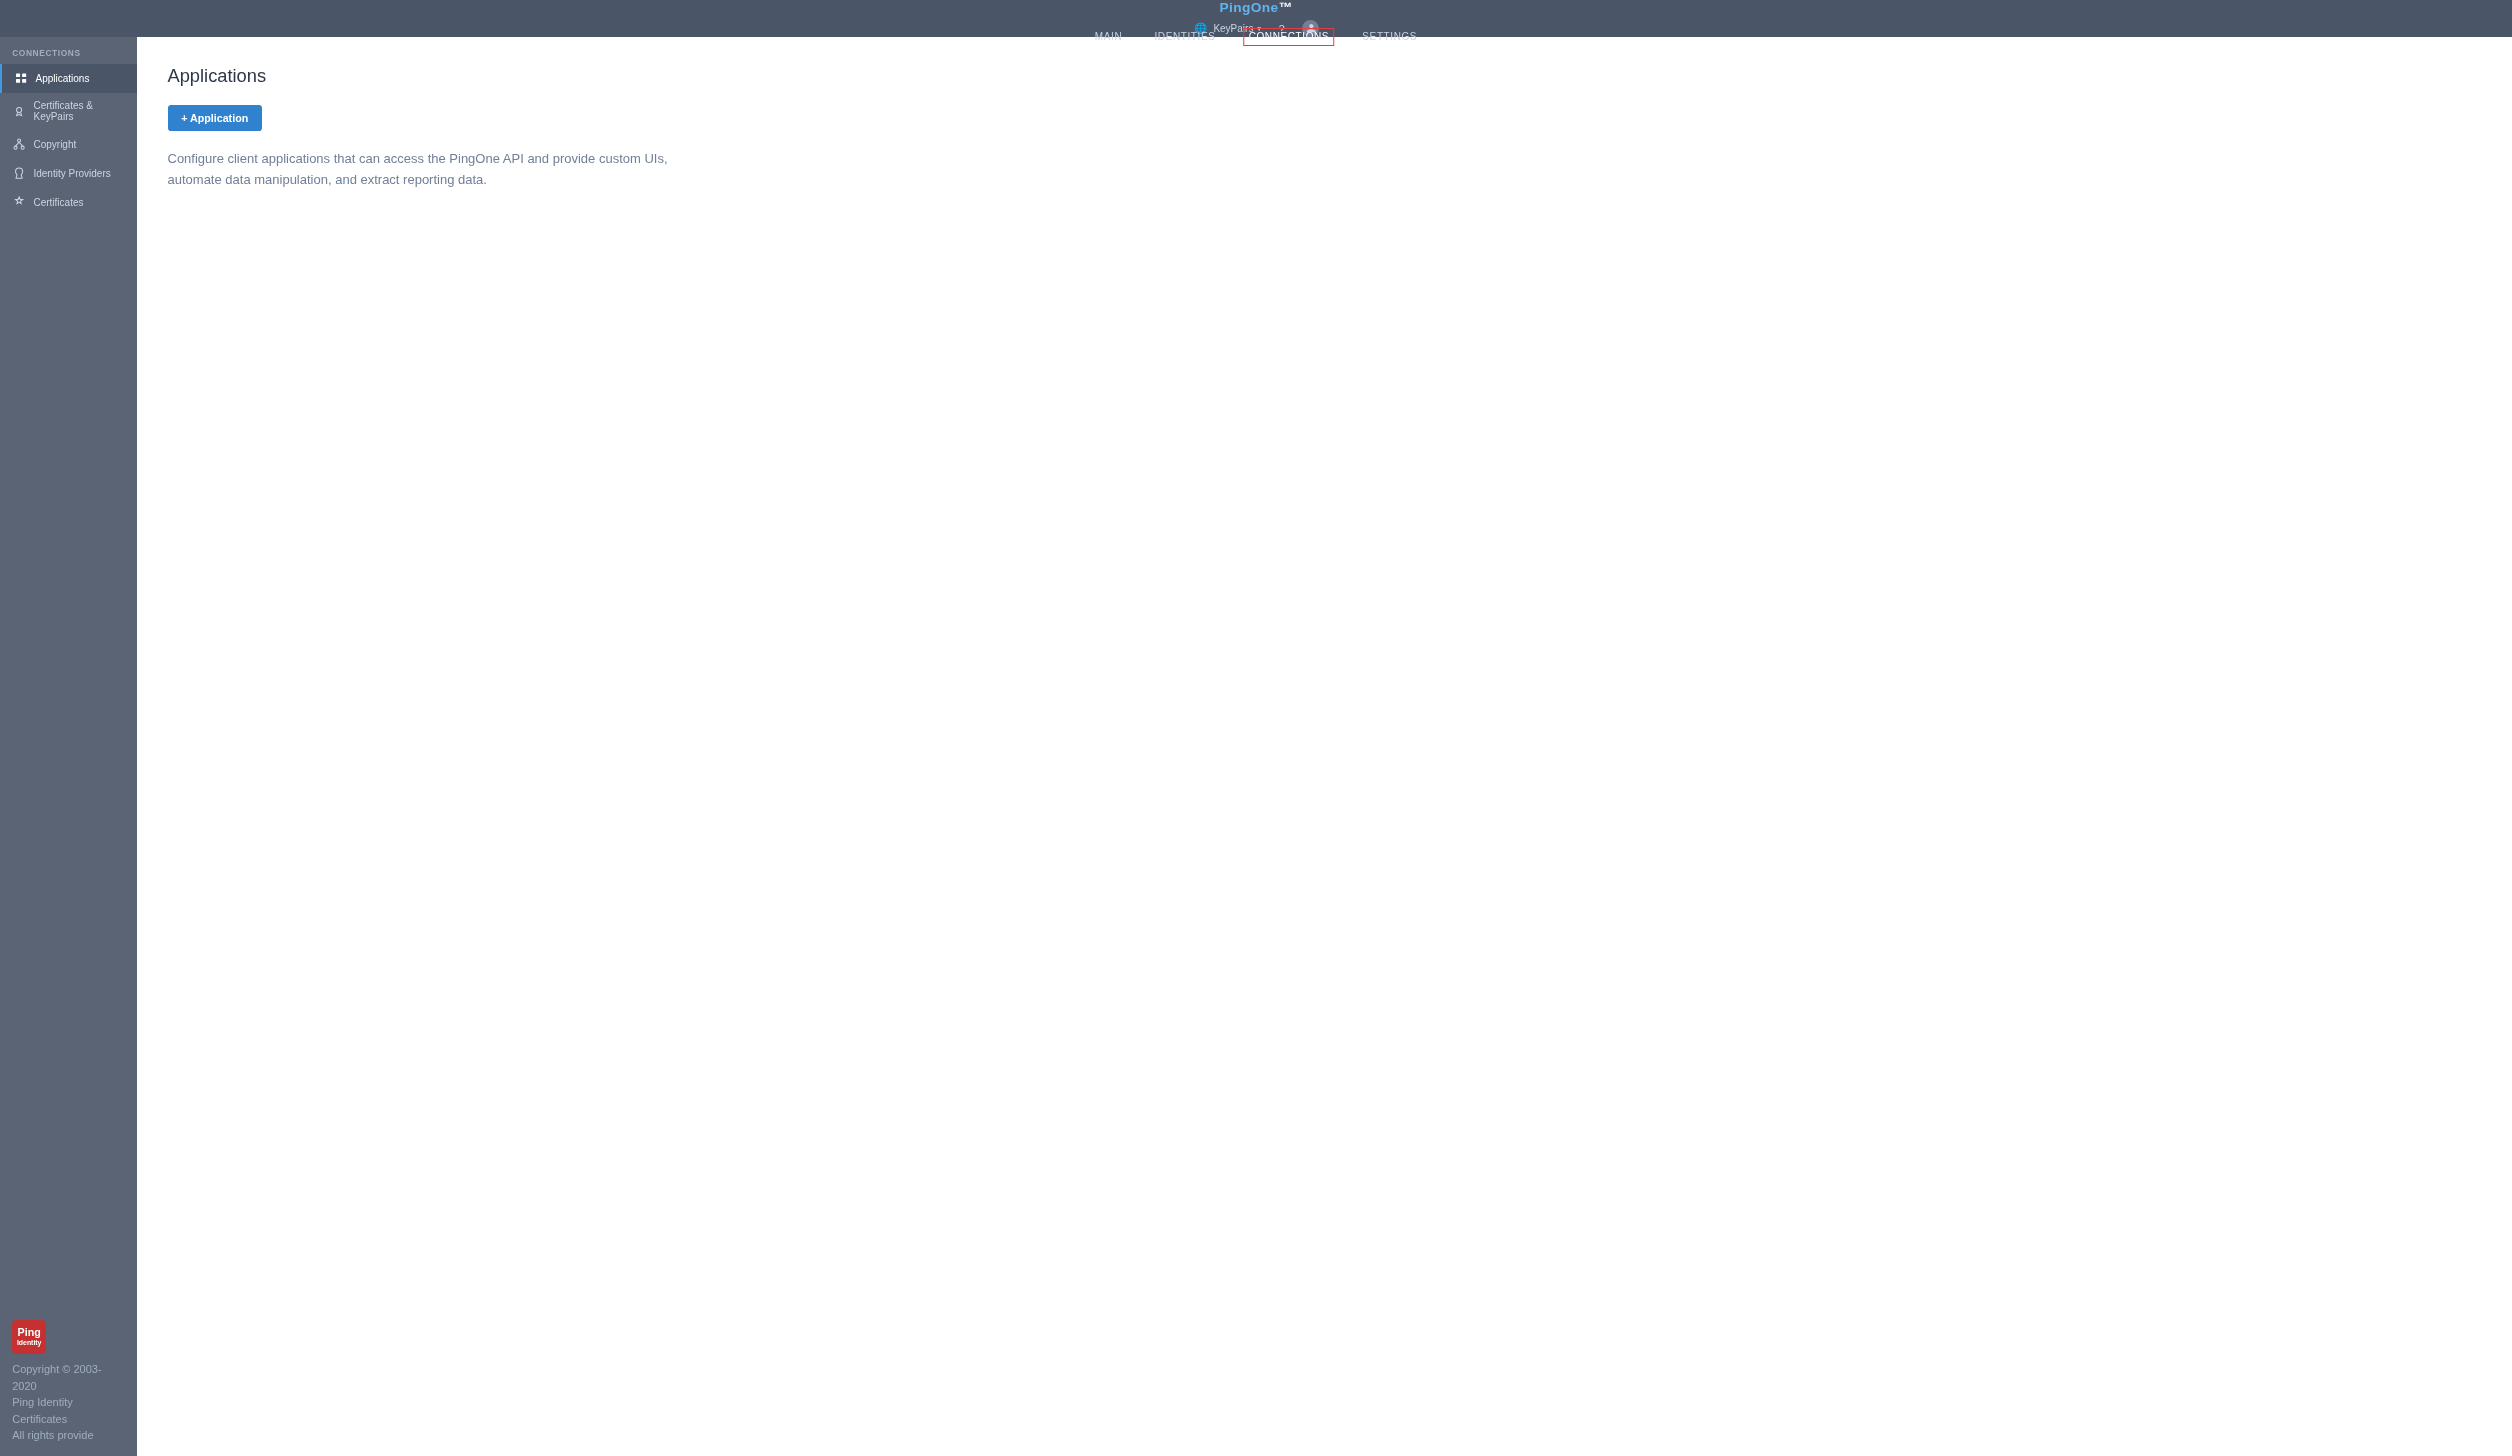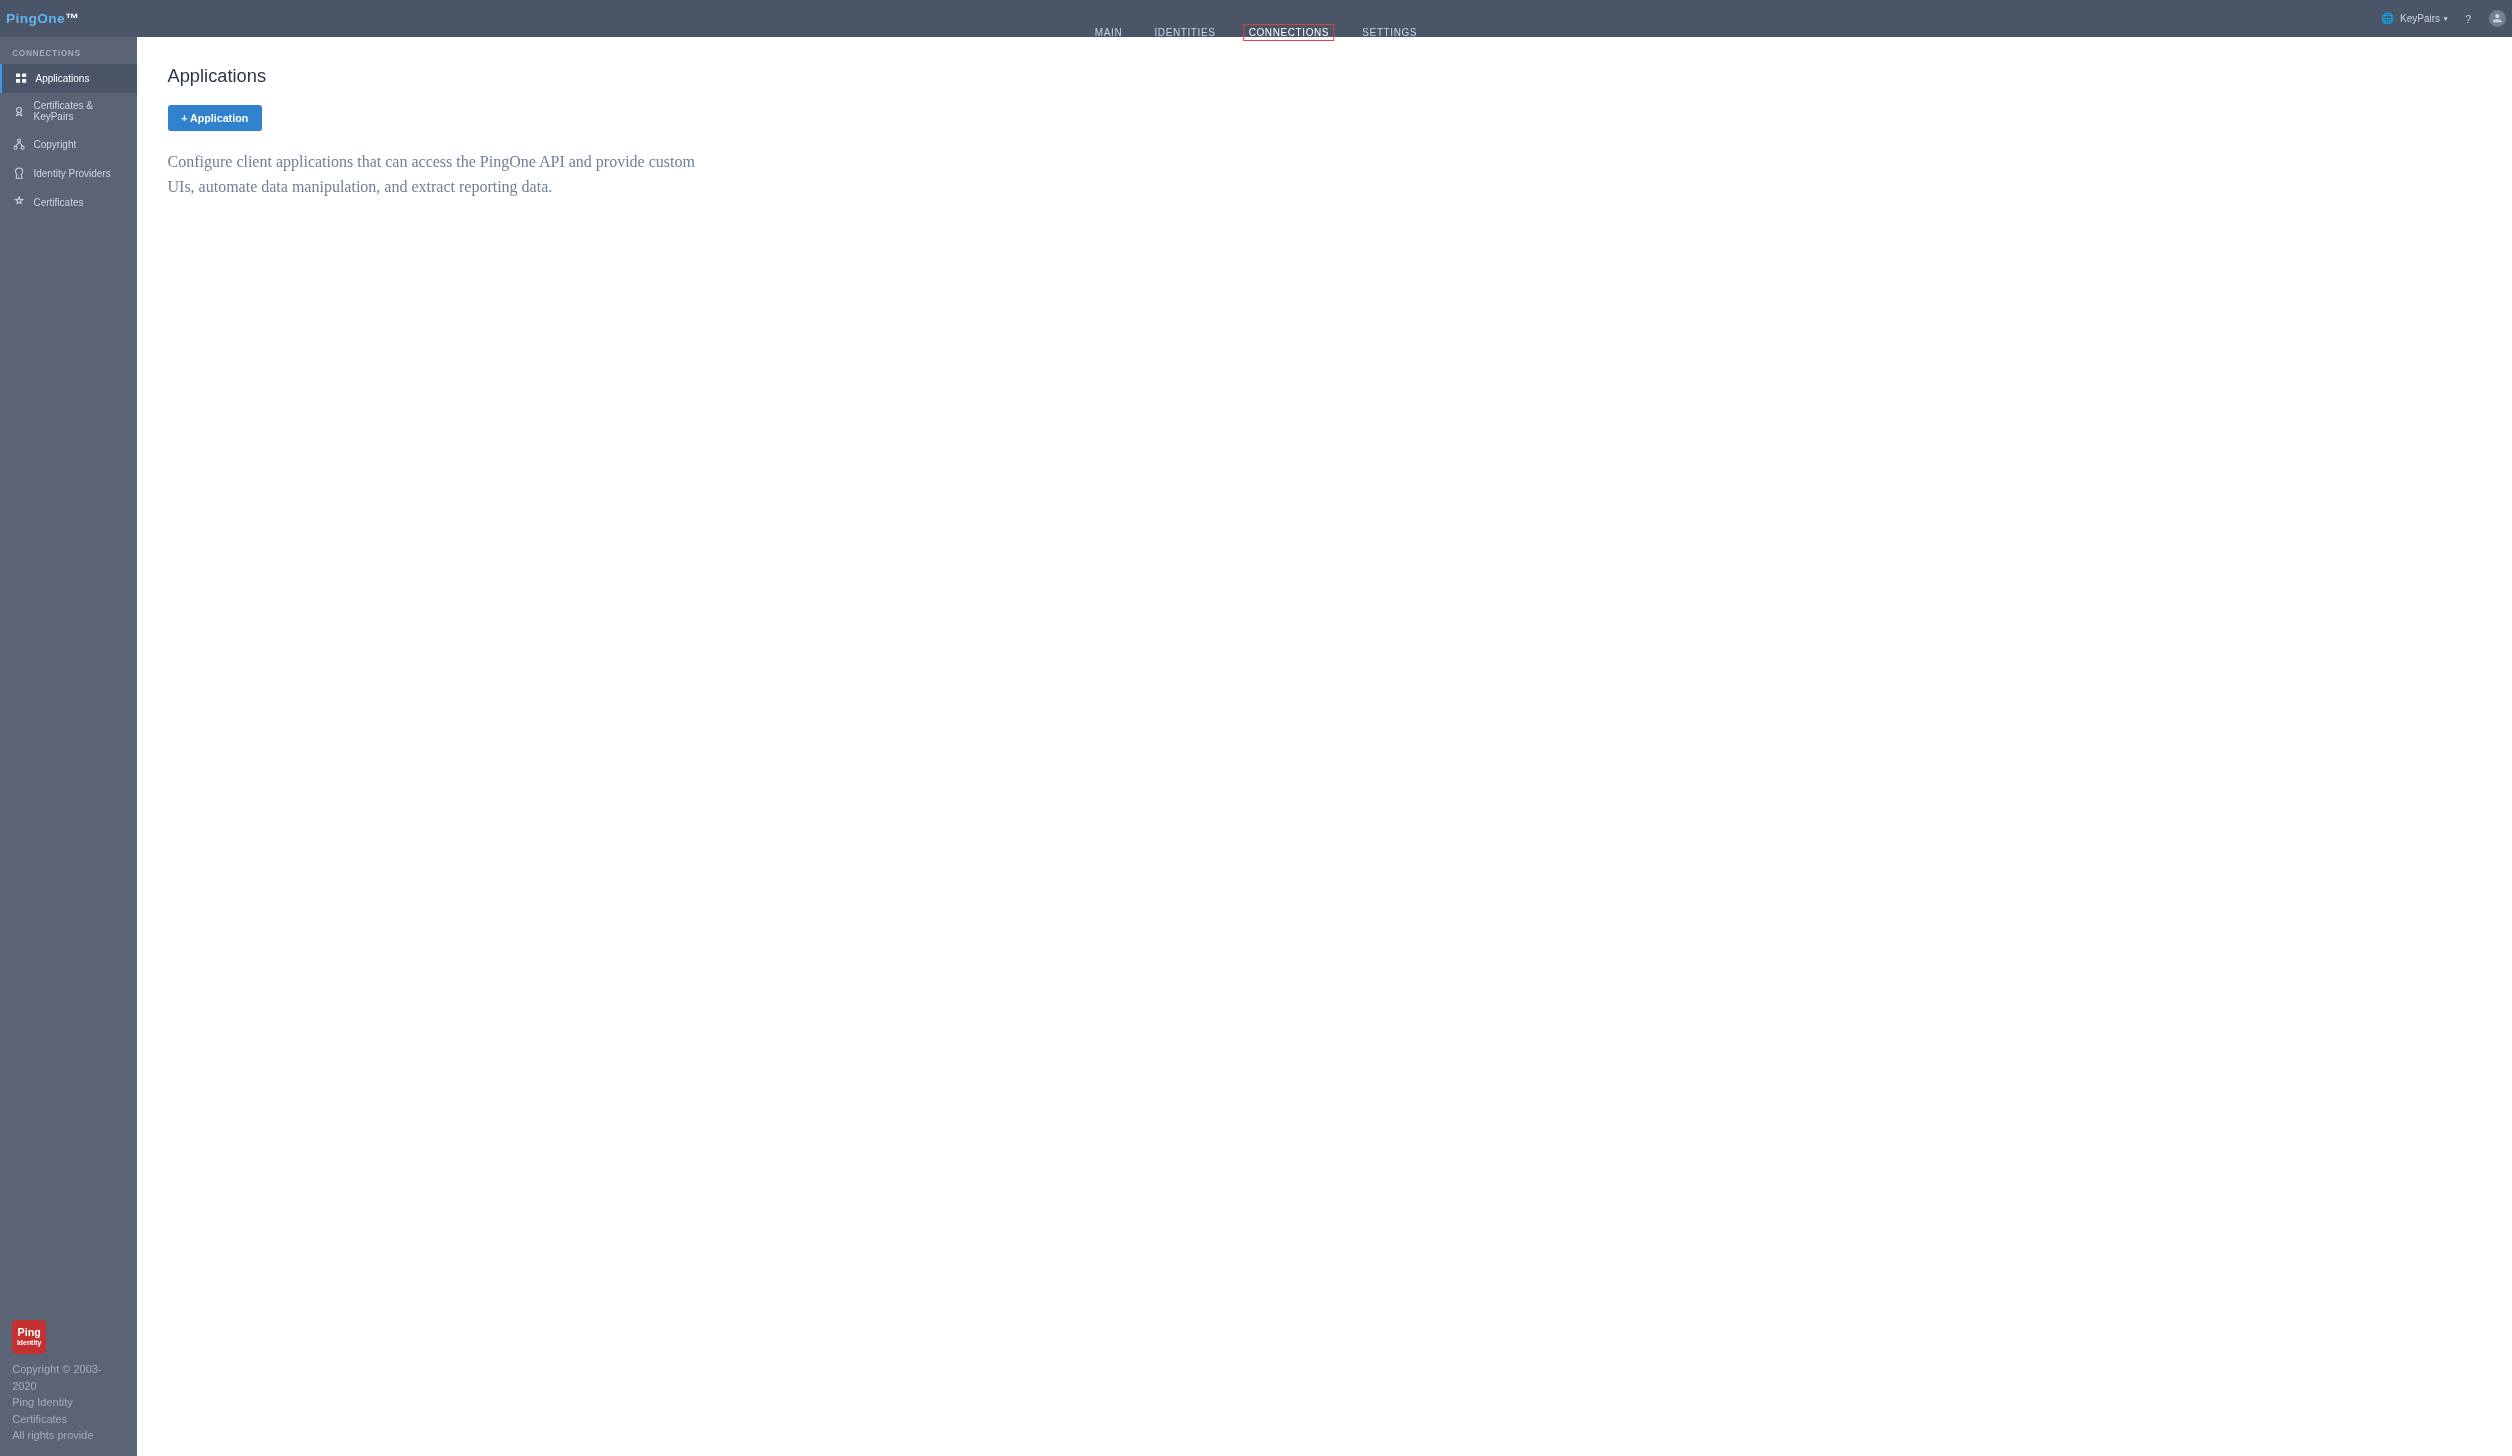--- a/index.html
+++ b/index.html
@@ -5,22 +5,23 @@
     * { box-sizing: border-box; margin: 0; padding: 0; }
     body { font-family: 'Segoe UI', Arial, sans-serif; background: #fff; height: 100vh; display: flex; flex-direction: column; }
 
     
     .top-nav {
       background: #4a5568;
       height: 37px;
       display: flex;
       align-items: center;
       justify-content: space-between;
-      padding: 0 6px;
+      padding: 0 22px;
       flex-shrink: 0;
+      flex-direction: column;
     }
     .top-nav-logo {
       display: flex;
       align-items: center;
     }
     .logo-text {
       color: #fff;
       font-size: 13.7px;
       font-weight: 600;
       letter-spacing: 0.4px;
@@ -178,24 +179,23 @@
       border-radius: 3.1px;
       cursor: pointer;
       display: inline-flex;
       align-items: center;
       gap: 4.6px;
       margin-bottom: 18.3px;
       font-weight: bold;
     }
     .description-text {
       color: #718096;
-      font-size: 16px;
+      font-size: 13px;
       line-height: 1.6;
       max-width: 534px;
-      font-family: Liberation Serif, serif;
     }
   </style>
 </head>
 <body>
 
 <nav class="top-nav">
   <div class="top-nav-logo">
     <span class="logo-text">
       <span>Ping</span><span style="color:#63b3ed;">One</span>™
     </span>

